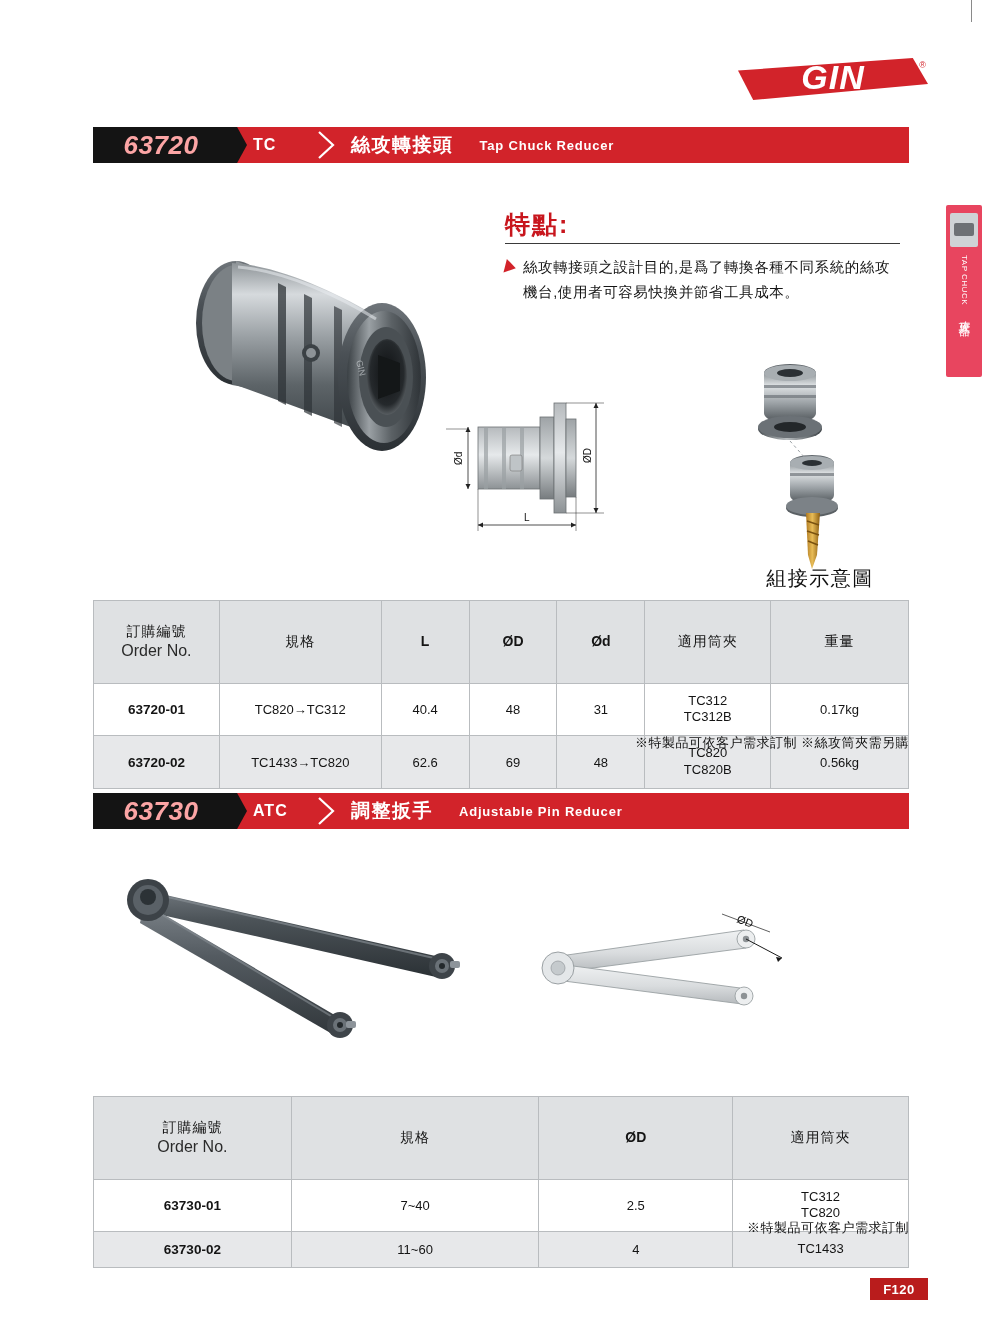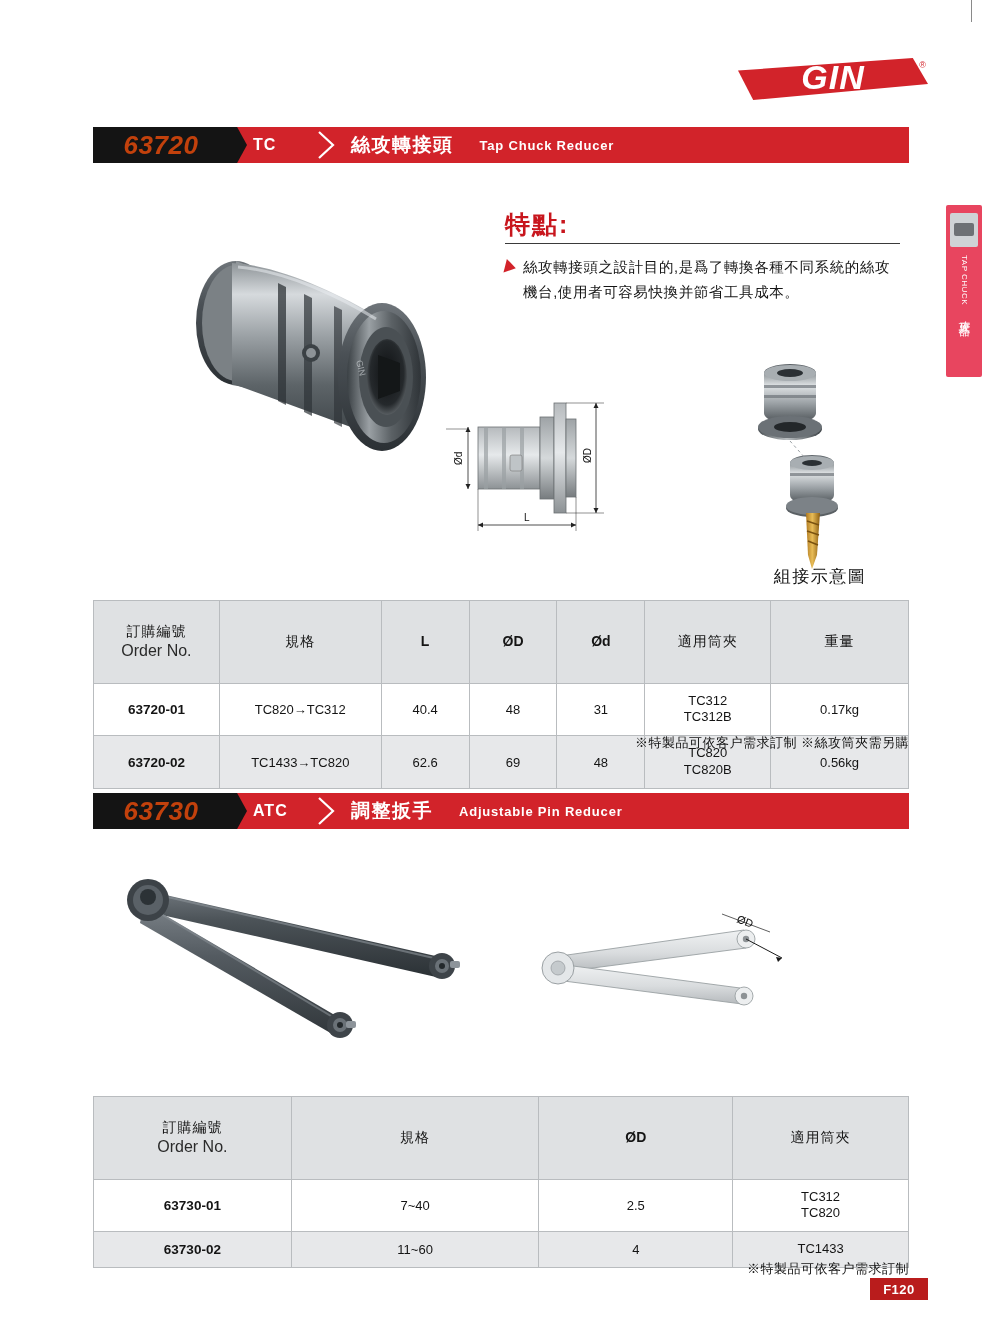--- a/index.html
+++ b/index.html
@@ -36,21 +36,21 @@
   .logo-reg { position:absolute; right:2px; top:2px; font-size:9px; color:#d2232a; }
 
   
   .sec-bar { position:absolute; left:93px; width:816px; height:36px; }
   .sec-bar .blackbox {
     position:absolute; left:0; top:0; width:136px; height:36px;
     background:#141414;
     display:flex; align-items:center; justify-content:center;
   }
   .sec-bar .blackbox .num {
-    color:#c2410c; font-size:26px; font-weight:bold; font-style:italic; letter-spacing:0.5px;
+    color:#fca5a5; font-size:26px; font-weight:bold; font-style:italic; letter-spacing:0.5px;
   }
   .sec-bar .redbox {
     position:absolute; left:136px; top:0; right:0; height:36px;
     background:#d2232a;
   }
   .sec-bar .redbox:after{
     content:""; position:absolute; right:-0px; top:0; width:0; height:0;
   }
   .sec-bar .arrowtip {
     position:absolute; left:132px; top:0; width:22px; height:36px;
@@ -111,21 +111,21 @@
   
   .photo1 { position:absolute; left:128px; top:205px; width:320px; height:270px; }
 
   
   .dim1 { position:absolute; left:440px; top:385px; width:200px; height:160px; }
 
   
   .asm { position:absolute; left:750px; top:355px; width:140px; height:230px; }
   .asm-cap {
     position:absolute; left:740px; top:565px; width:160px; text-align:center;
-    font-size:17px; letter-spacing:1.5px; color:#111;
+    font-size:20px; letter-spacing:1.5px; color:#111;
   }
 
   
   table.spec {
     position:absolute; border-collapse:collapse; font-size:13px;
   }
   table.spec th, table.spec td {
     border:1px solid #b9bcbf; text-align:center; color:#141414;
   }
   table.spec thead th {
@@ -508,17 +508,17 @@
       </tr>
       <tr class="alt">
         <td class="ordno">63730-02</td>
         <td>11~60</td>
         <td>4</td>
         <td class="two" style="white-space:pre-line">TC1433</td>
       </tr>
     </tbody>
   </table>
 
-  <div class="table-note" style="right:91px; top:1260px;margin-left:36px;">※特製品可依客户需求訂制</div>
+  <div class="table-note" style="right:91px; top:1219px;margin-left:36px;">※特製品可依客户需求訂制</div>
 
   <div class="footer-page">F120</div>
 
 </div>
 
 </body></html>

